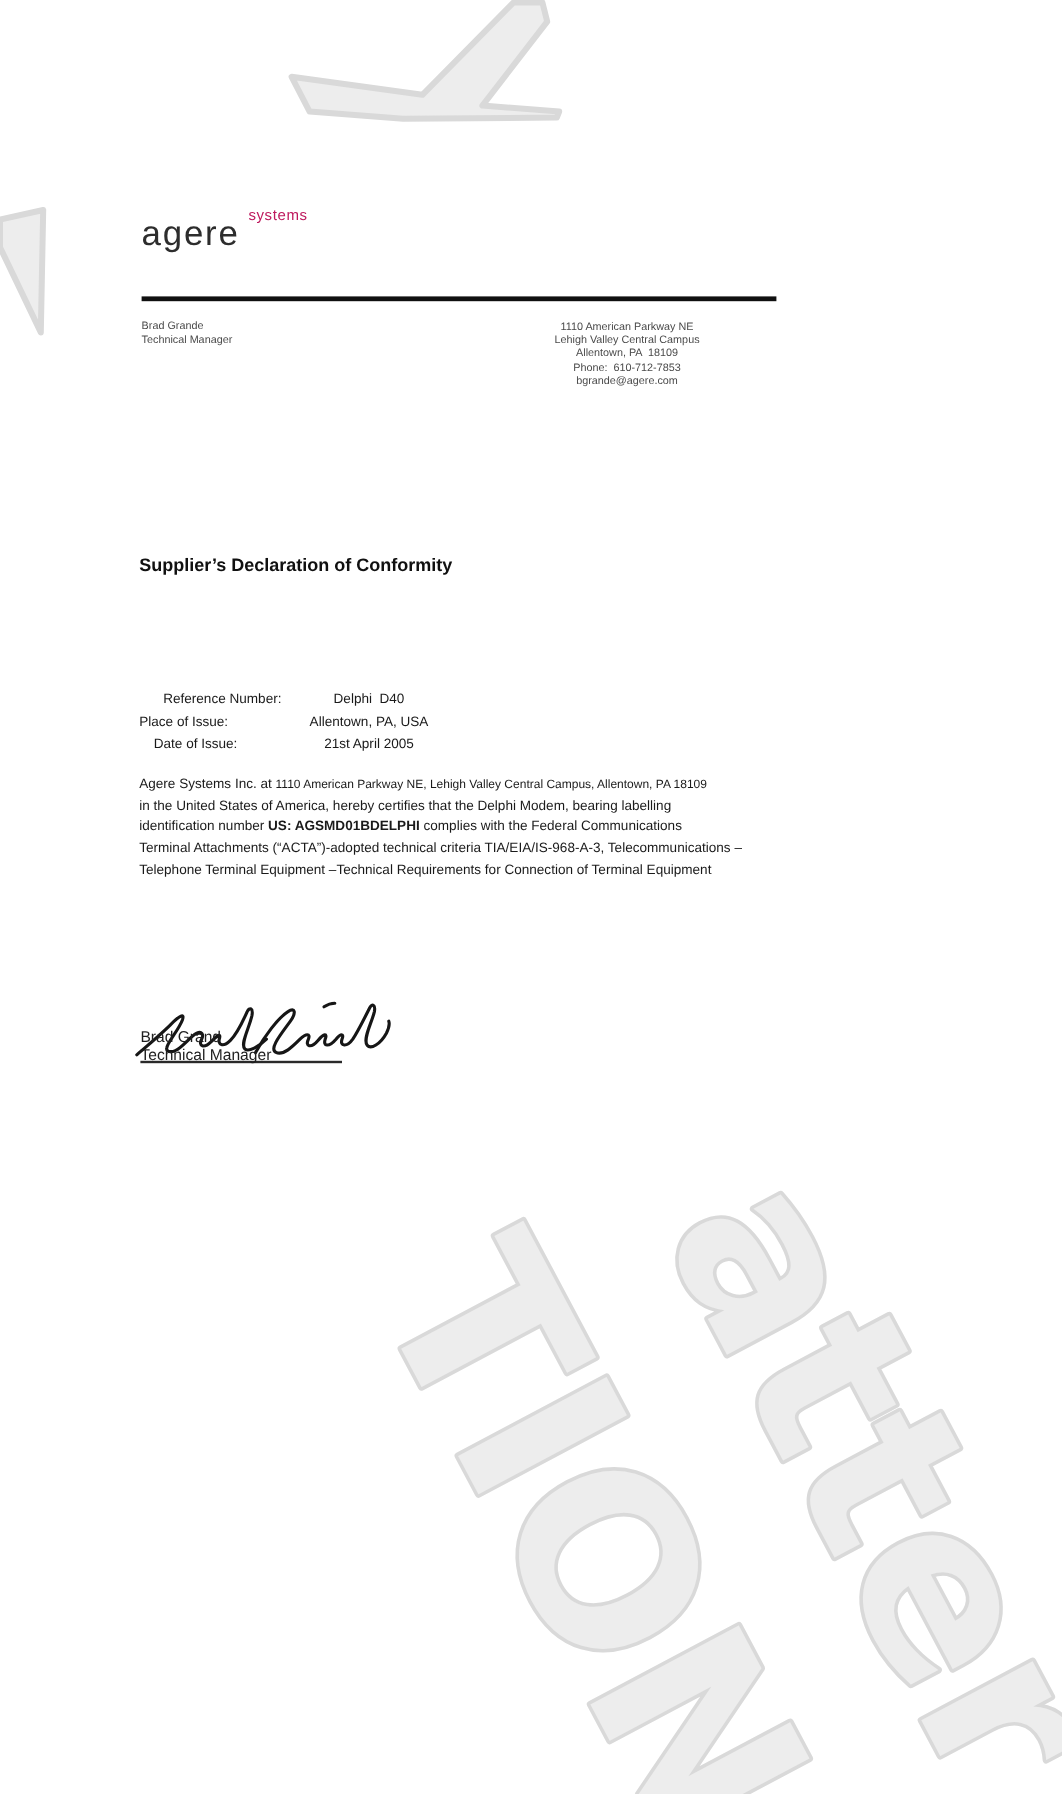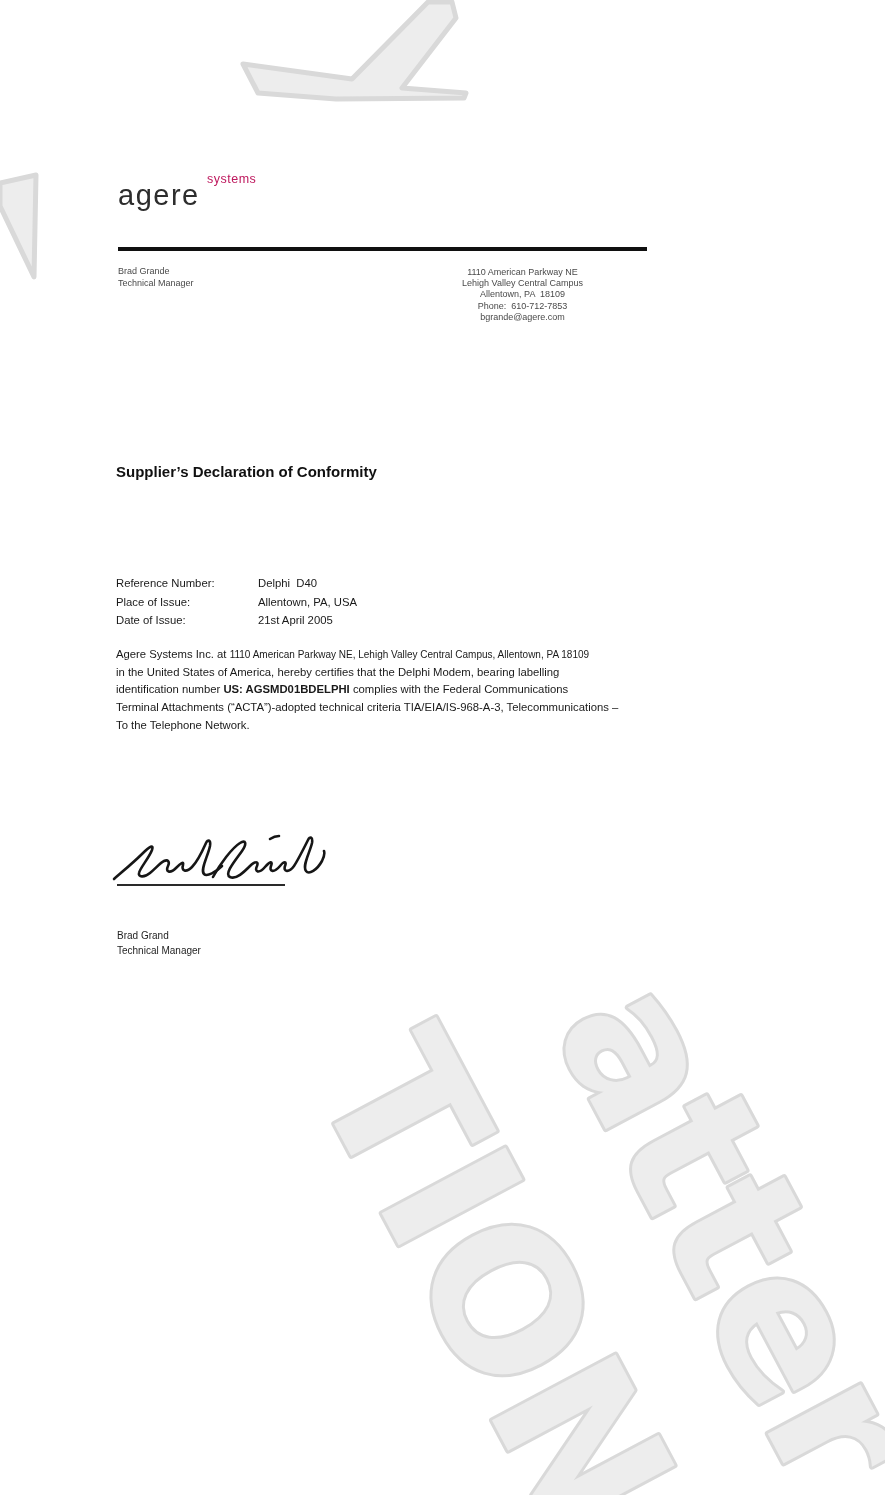--- a/index.html
+++ b/index.html
@@ -14,31 +14,31 @@
   
   .logo-brand{left:118px;top:181px;font-size:29px;letter-spacing:1.5px;color:#2d2d2d;line-height:1;}
   .logo-suffix{left:207px;top:173px;font-size:12.5px;letter-spacing:0.5px;color:#be185d;line-height:1;}
   .rule{left:118px;top:247px;width:529px;height:4px;background:#101010;}
   .contact-left{left:118px;top:266px;font-size:9px;line-height:11.5px;color:#4a4a4a;}
   .contact-right{left:398px;top:267px;width:249px;text-align:center;font-size:9px;line-height:11.2px;color:#4a4a4a;}
   .contact-right div{white-space:pre-wrap;}
   
   .doc-title{left:116px;top:463px;font-size:15px;font-weight:bold;color:#101010;}
   .ref-table{left:116px;top:574px;font-size:11.3px;line-height:18.6px;color:#1a1a1a;}
-  .ref-row{display:flex;}
+  .ref-row{display:flex;justify-content:center;}
   .ref-label{width:142px;}
   .ref-value{white-space:pre-wrap;}
   .body-text{left:116px;top:646px;font-size:11.3px;line-height:17.7px;color:#1a1a1a;}
   .body-line{white-space:pre-wrap;}
   .seg-small{font-size:10px;}
   .seg-bold{font-weight:bold;}
   
   .sig-svg{left:110px;top:830px;}
   .sig-line{left:117px;top:884px;width:168px;height:2px;background:#2a2a2a;}
-  .sig-name{left:117px;top:928px;font-size:10px;line-height:15px;color:#1f1f1f;}
+  .sig-name{left:117px;top:856px;font-size:13px;line-height:15px;color:#1f1f1f;}
 </style>
 </head>
 <body>
 
 <div class="page">
 
   <svg class="watermark" width="885" height="1495" viewBox="0 0 885 1495">
     <path d="M243,64 L352,79 L428,2 L452,2 L456,18 L402,88 L466,93 L464,98 L336,99 L258,93 Z" fill="#ededed" stroke="#d9d9d9" stroke-width="5" stroke-linejoin="round"></path>
     <path d="M0,183 L36,175 L34,277 L0,206 Z" fill="#ededed" stroke="#d9d9d9" stroke-width="5" stroke-linejoin="round"></path>
     <text class="wm-text" x="312" y="1082" transform="rotate(62,312,1082)" font-size="192" fill="#ededed" stroke="#d9d9d9" stroke-width="6" paint-order="stroke" stroke-linejoin="round">TION</text>
@@ -77,21 +77,21 @@
       <div class="ref-label">Date of Issue:</div>
       <div class="ref-value">21st April 2005</div>
     </div>
   </div>
 
   <div class="abs body-text">
     <div class="body-line"><span class="seg">Agere Systems Inc. at </span><span class="seg seg-small">1110 American Parkway NE, Lehigh Valley Central Campus, Allentown, PA 18109</span></div>
     <div class="body-line"><span class="seg">in the United States of America, hereby certifies that the Delphi Modem, bearing labelling</span></div>
     <div class="body-line"><span class="seg">identification number </span><span class="seg seg-bold">US: AGSMD01BDELPHI</span><span class="seg"> complies with the Federal Communications</span></div>
     <div class="body-line"><span class="seg">Terminal Attachments (“ACTA”)-adopted technical criteria TIA/EIA/IS-968-A-3, Telecommunications –</span></div>
-    <div class="body-line"><span class="seg">To the Telephone Network.</span></div>
+    <div class="body-line"><span class="seg">Telephone Terminal Equipment –Technical Requirements for Connection of Terminal Equipment</span></div>
   </div>
 
   <svg class="abs sig-svg" width="235" height="58" viewBox="0 0 235 58">
     <g fill="none" stroke="#161616" stroke-width="2.6" stroke-linecap="round" stroke-linejoin="round">
       <path d="M4,49 C12,42 24,32 32,24 C40,16 44,14 42,20 C39,28 30,38 29,43 C28,47 34,48 40,43 C46,38 50,33 54,31 C58,29 60,32 58,36 C55,42 60,44 66,38 C71,33 74,31 73,35 C71,41 76,43 82,37 C86,33 92,22 96,13 C98,9 101,10 100,16 C98,26 90,40 94,44 C97,47 106,42 112,36"></path>
       <path d="M103,47 C110,34 122,18 130,13 C136,9 137,14 132,21 C124,32 114,44 120,47 C126,50 134,42 140,36 C145,31 149,31 147,36 C144,42 149,44 155,37 C160,31 163,31 161,36 C159,42 164,43 170,36 C174,31 177,31 175,36 C173,42 179,43 184,36 C188,30 194,18 198,10 C200,6 203,7 202,13 C200,22 192,36 196,41 C199,45 207,40 212,31 C214,27 215,24 214,21"></path>
       <path d="M160,9 C163,7 166,6 169,6"></path>
     </g>
   </svg>
   <div class="abs sig-line"></div>

